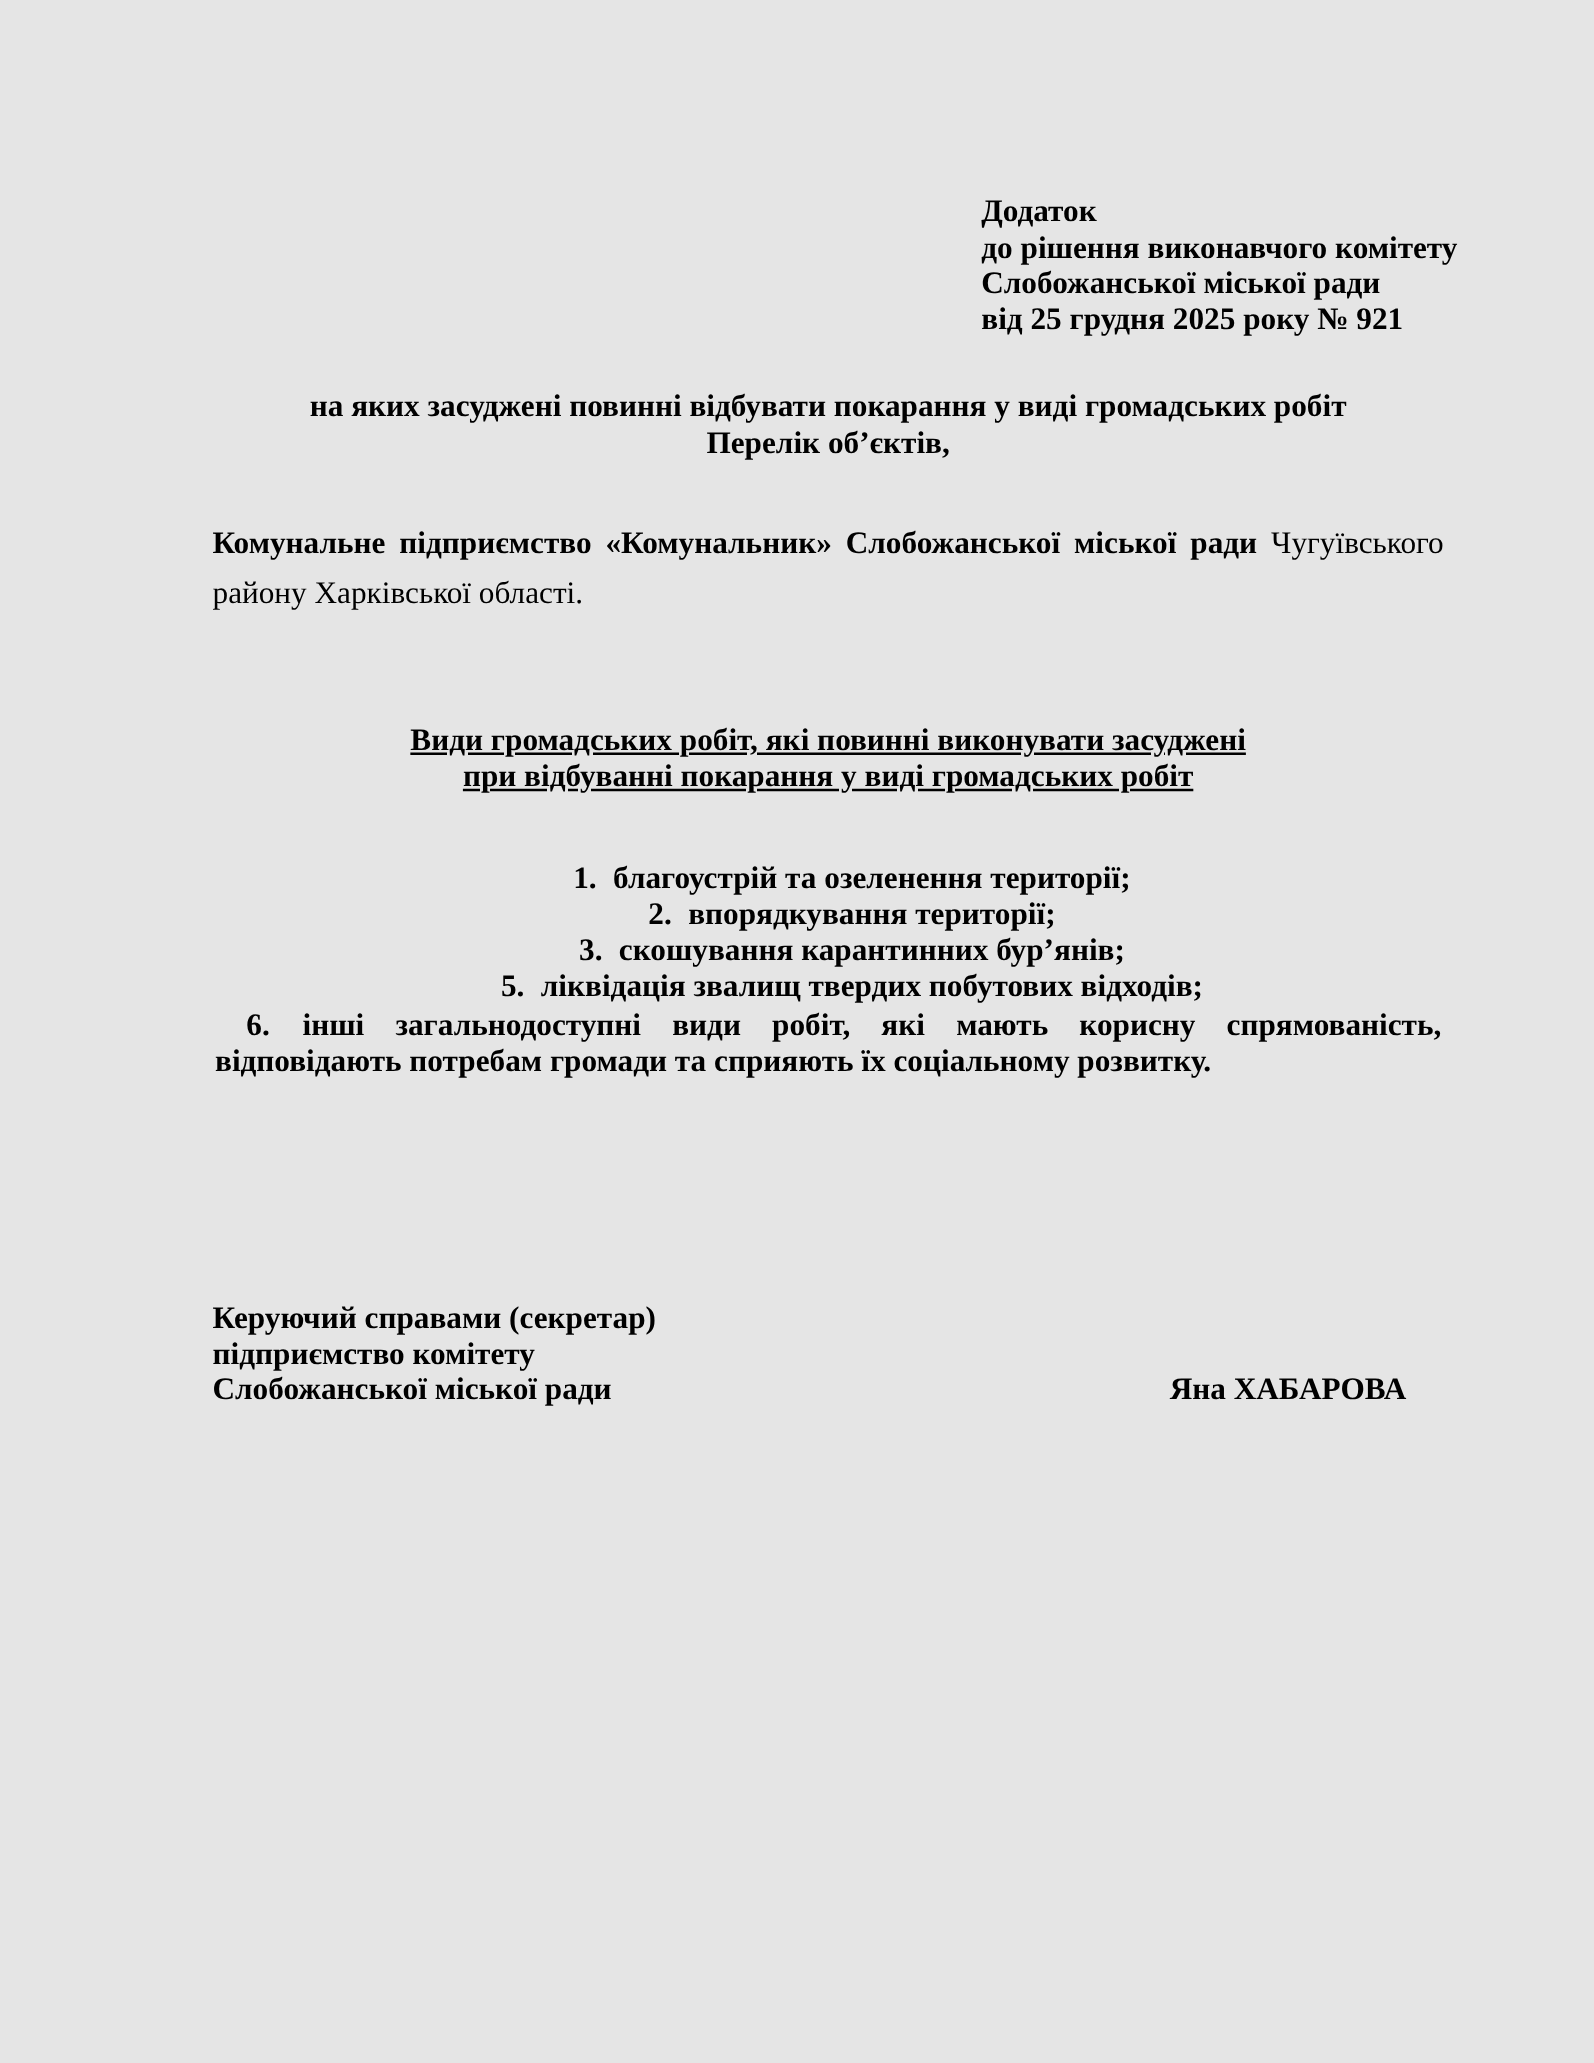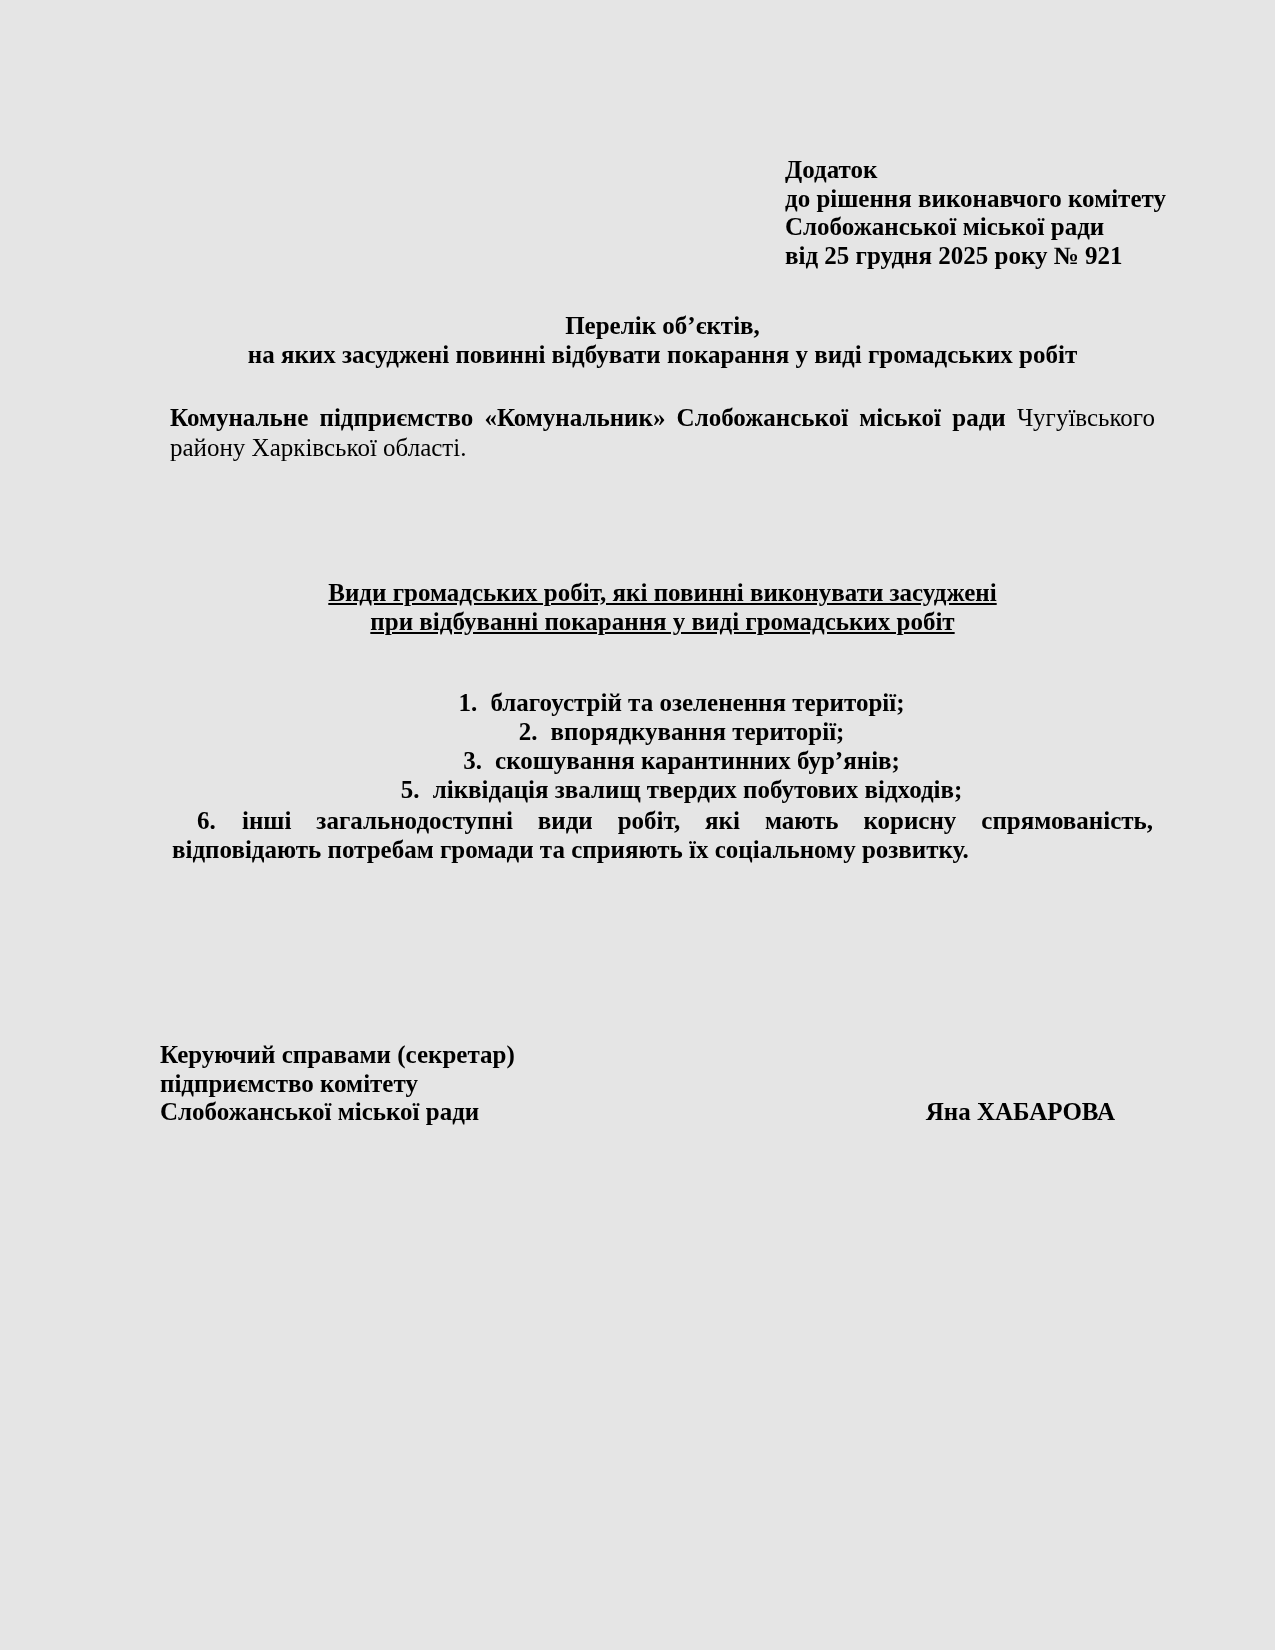--- a/index.html
+++ b/index.html
@@ -36,25 +36,25 @@
     top: 311px;
     width: 985px;
     text-align: center;
     font-weight: bold;
     line-height: 29px;
   }
 
   .enterprise {
     position: absolute;
     left: 170px;
-    top: 403px;
+    top: 415px;
     width: 985px;
     margin: 0;
     text-align: justify;
-    line-height: 30px;
+    line-height: 40px;
   }
 
   .works-heading {
     position: absolute;
     left: 170px;
     top: 578px;
     width: 985px;
     text-align: center;
     font-weight: bold;
     line-height: 29px;
@@ -83,21 +83,21 @@
     text-indent: 25px;
   }
   .works-list .li6 .num {
     display: inline-block;
     width: 45px;
     text-indent: 0;
   }
 
   .signature {
     position: absolute;
-    left: 160px;
+    left: 170px;
     top: 1041px;
     width: 985px;
     font-weight: bold;
     line-height: 28.5px;
   }
   .signature .sig-row {
     display: flex;
     justify-content: space-between;
     align-items: baseline;
   }
@@ -112,22 +112,22 @@
 <div class="page">
 
   <div class="ref-block">
     <div>Додаток</div>
     <div>до рішення виконавчого комітету</div>
     <div>Слобожанської міської ради</div>
     <div>від 25 грудня 2025 року № 921</div>
   </div>
 
   <div class="doc-title">
+    <div>на яких засуджені повинні відбувати покарання у виді громадських робіт</div>
     <div>Перелік об’єктів,</div>
-    <div>на яких засуджені повинні відбувати покарання у виді громадських робіт</div>
   </div>
 
   <p class="enterprise"><span class="b">Комунальне підприємство «Комунальник» Слобожанської міської ради</span> <span>Чугуївського району Харківської області.</span></p>
 
   <div class="works-heading">
     <div>Види громадських робіт, які повинні виконувати засуджені</div>
     <div>при відбуванні покарання у виді громадських робіт</div>
   </div>
 
   <div class="works-list">

